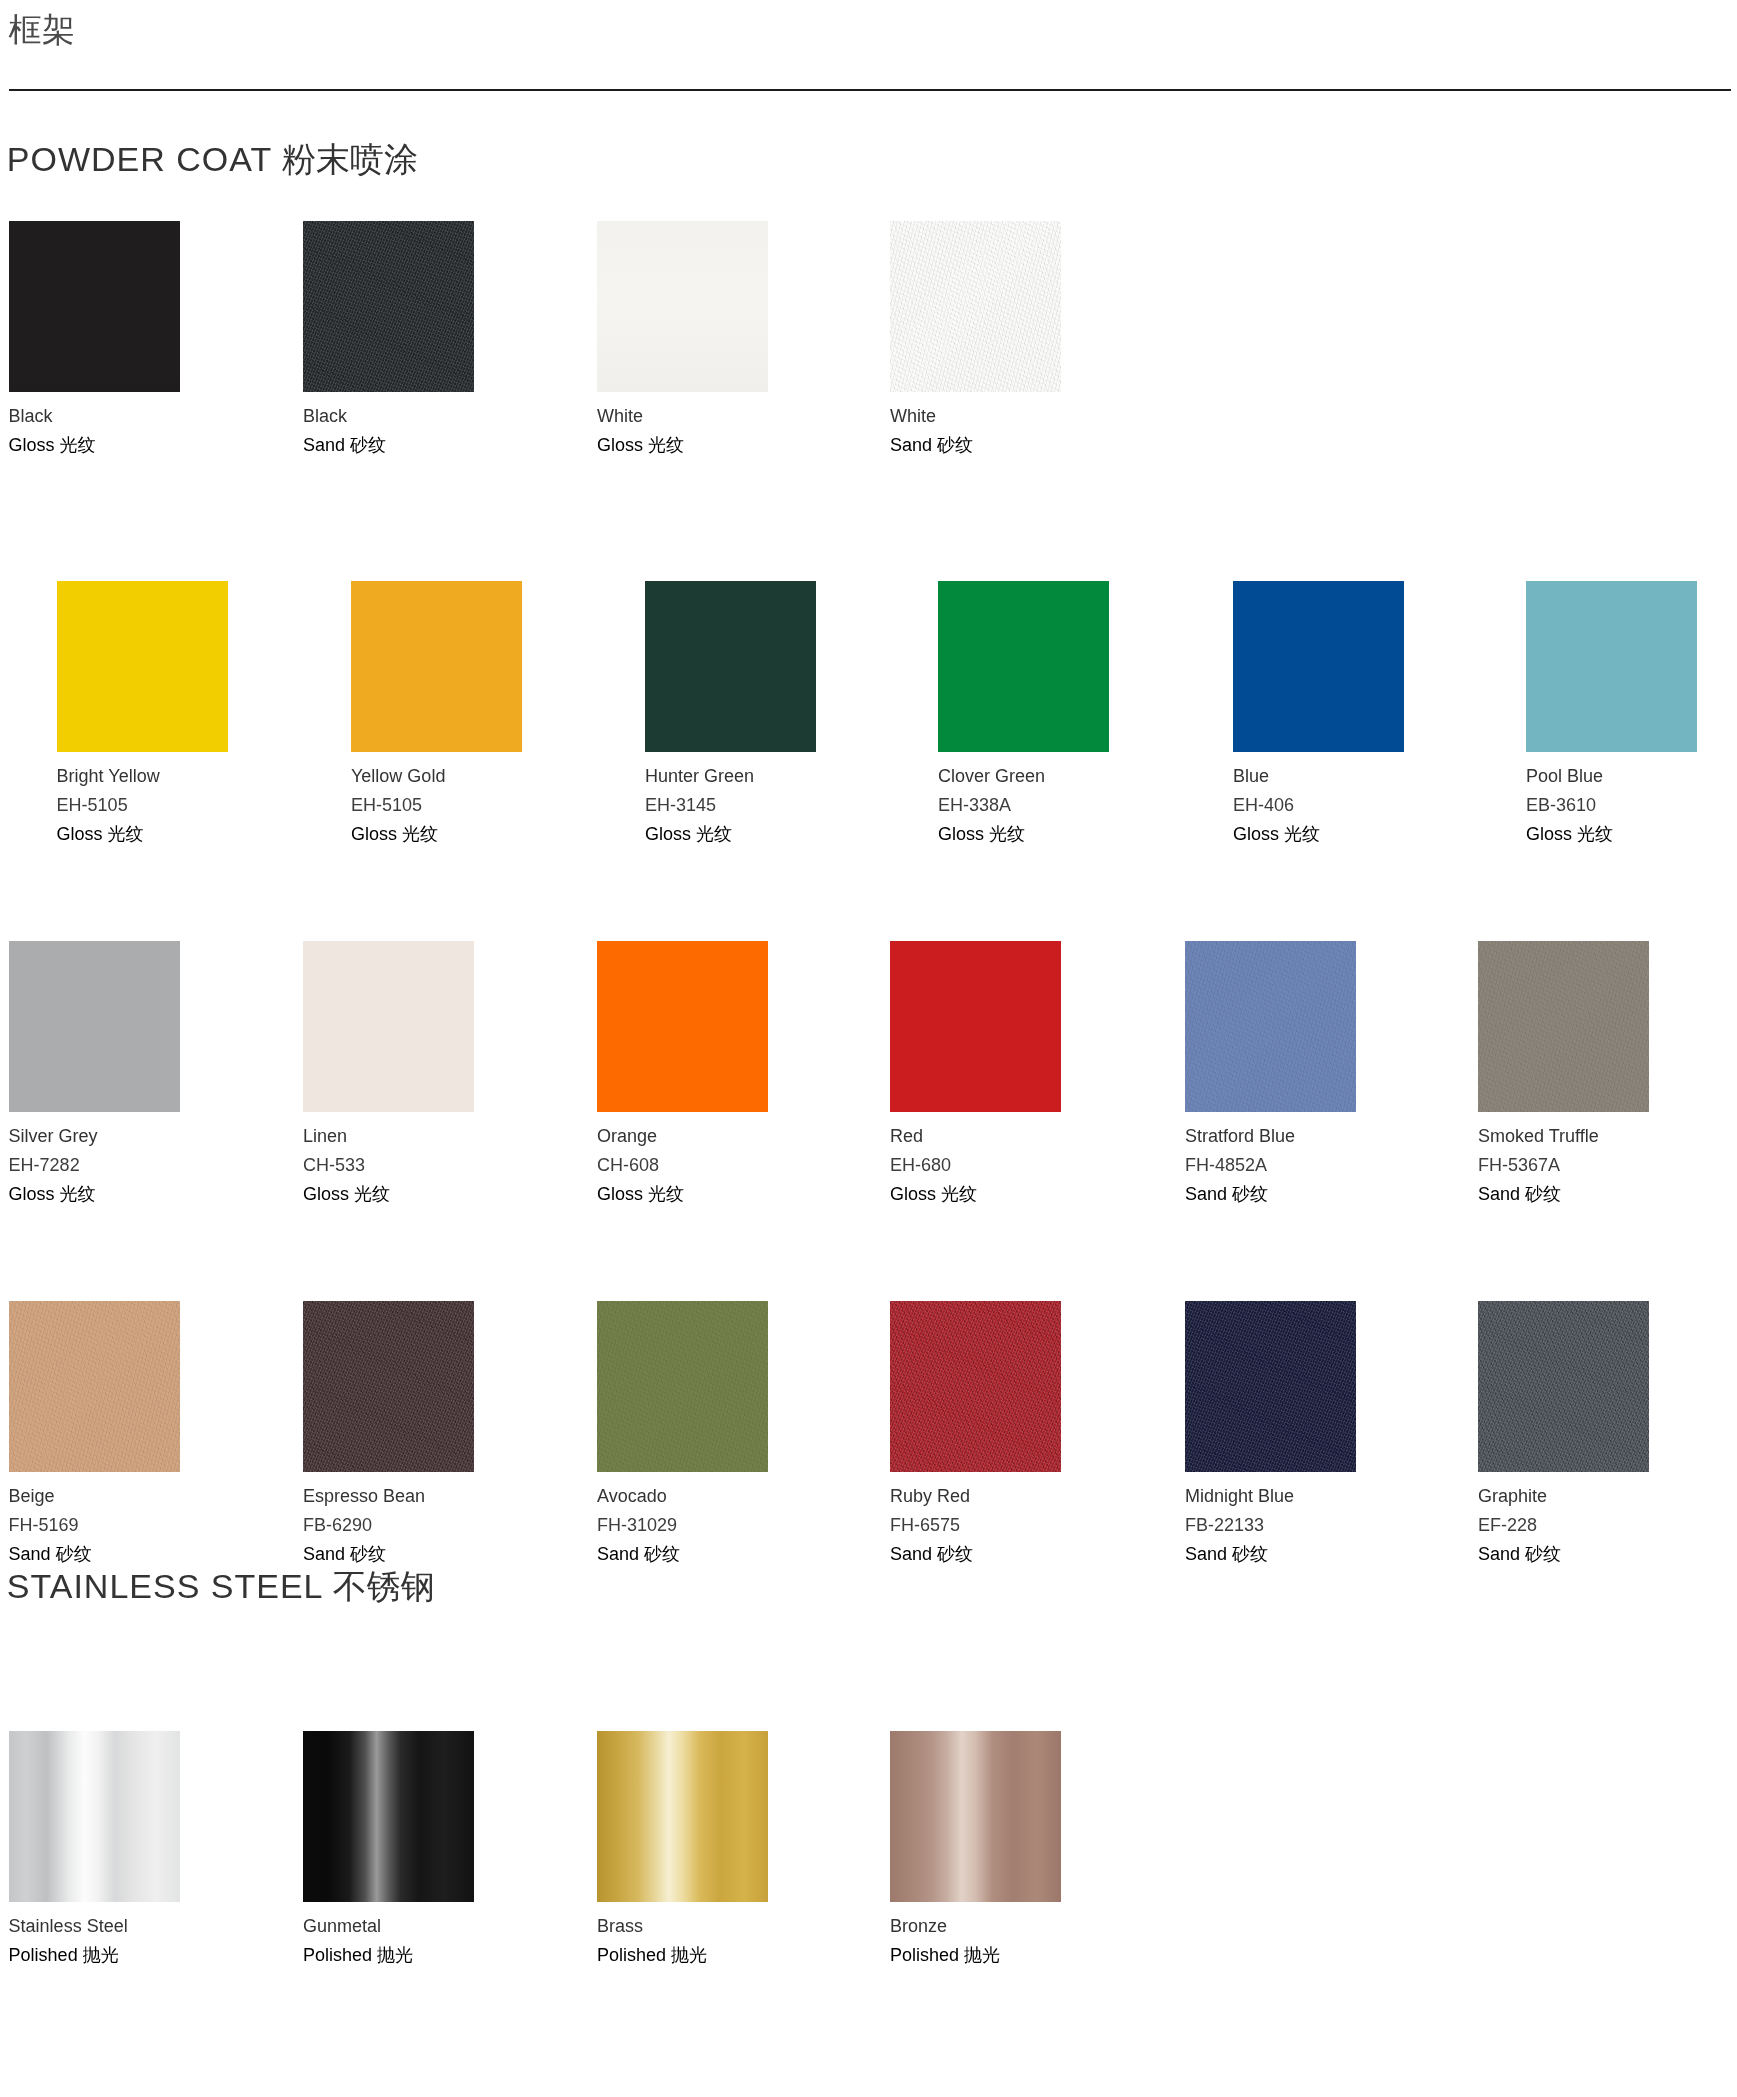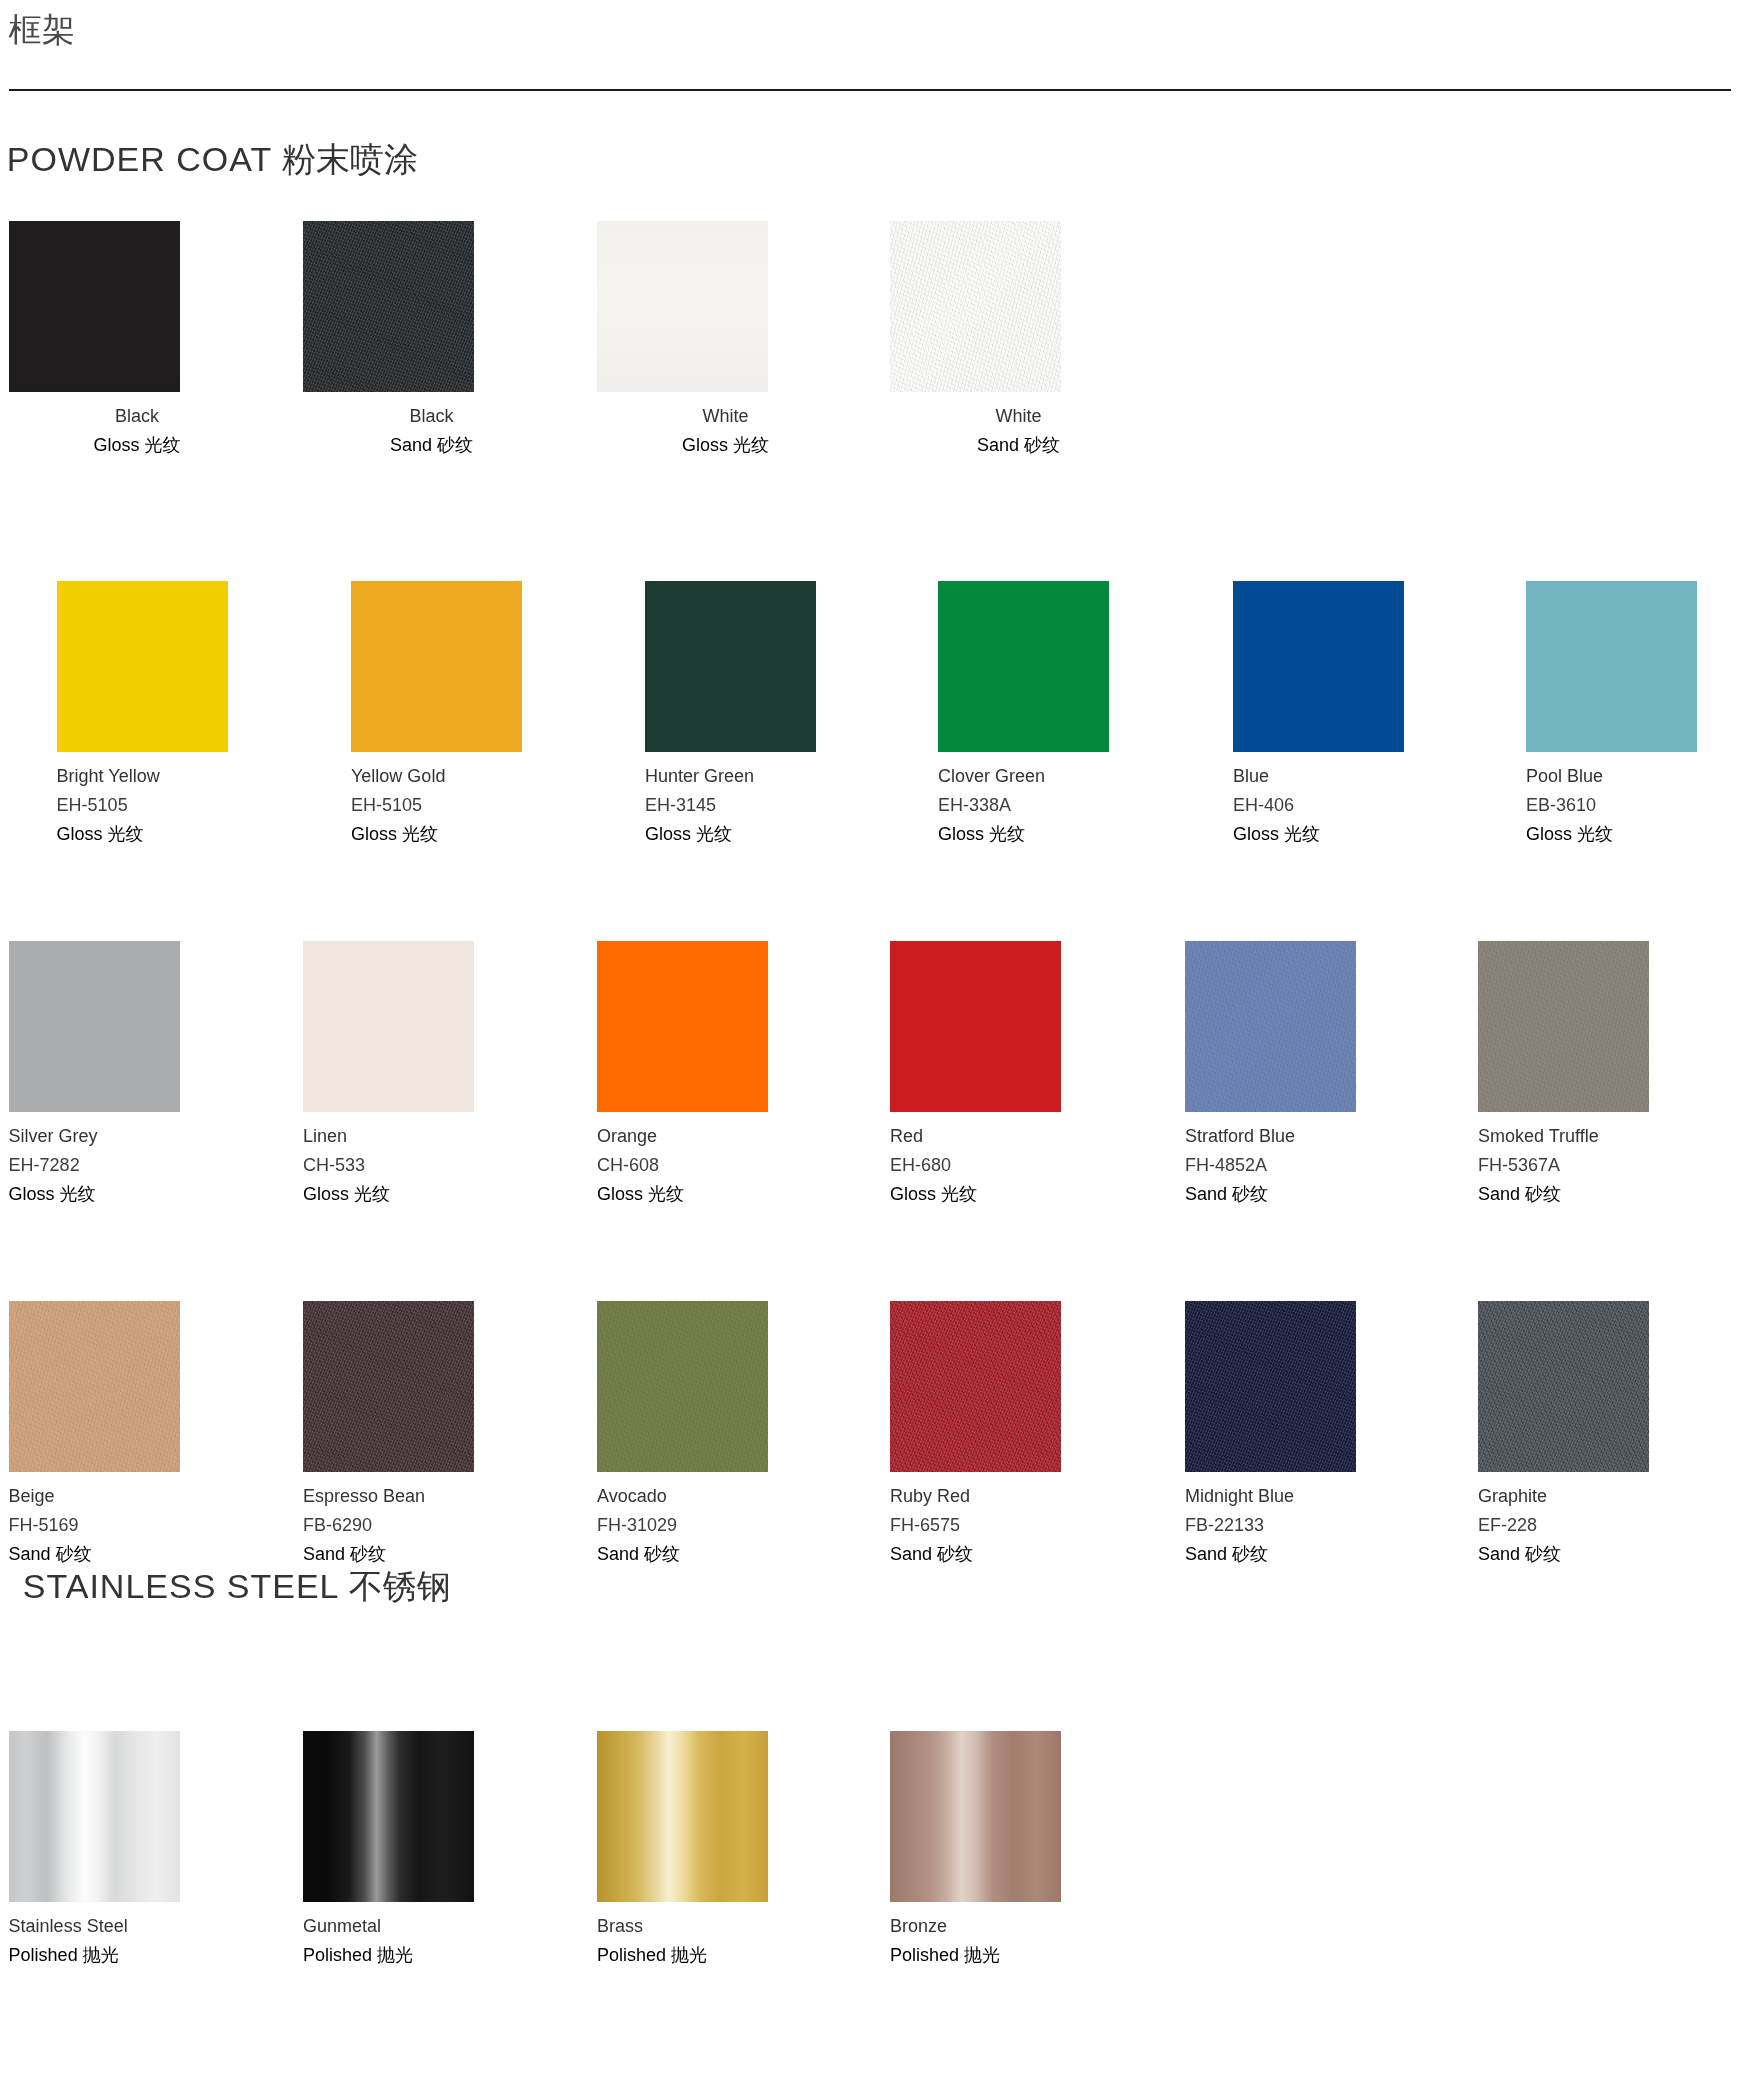--- a/index.html
+++ b/index.html
@@ -48,29 +48,29 @@
     font-size: 34px;
     font-weight: 400;
     color: #333333;
     letter-spacing: 1px;
     white-space: nowrap;
     text-align: right;
   }
   .section-heading .cjk { letter-spacing: 0px; }
 
   #heading-powder-coat { top: 137px; }
-  #heading-stainless-steel { top: 1564px; margin-left: 16px; }
+  #heading-stainless-steel { top: 1564px; }
 
   
   .swatch-grid { position: absolute; left: 0; width: 1738px; }
   #grid-powder-coat { top: 221px; }
   #grid-stainless-steel { top: 1731px; }
 
   .swatch-row { position: relative; width: 1738px; }
-  .swatch-row.r0 { height: 360px; text-align: center; }
+  .swatch-row.r0 { height: 360px; }
   .swatch-row.r1 { height: 360px; margin-left: 48px; }
   .swatch-row.r2 { height: 360px; }
   .swatch-row.r3 { height: 360px; }
   .swatch-row.steel { height: 257px; }
 
   .swatch-cell {
     position: absolute;
     top: 0;
     width: 171px;
   }

